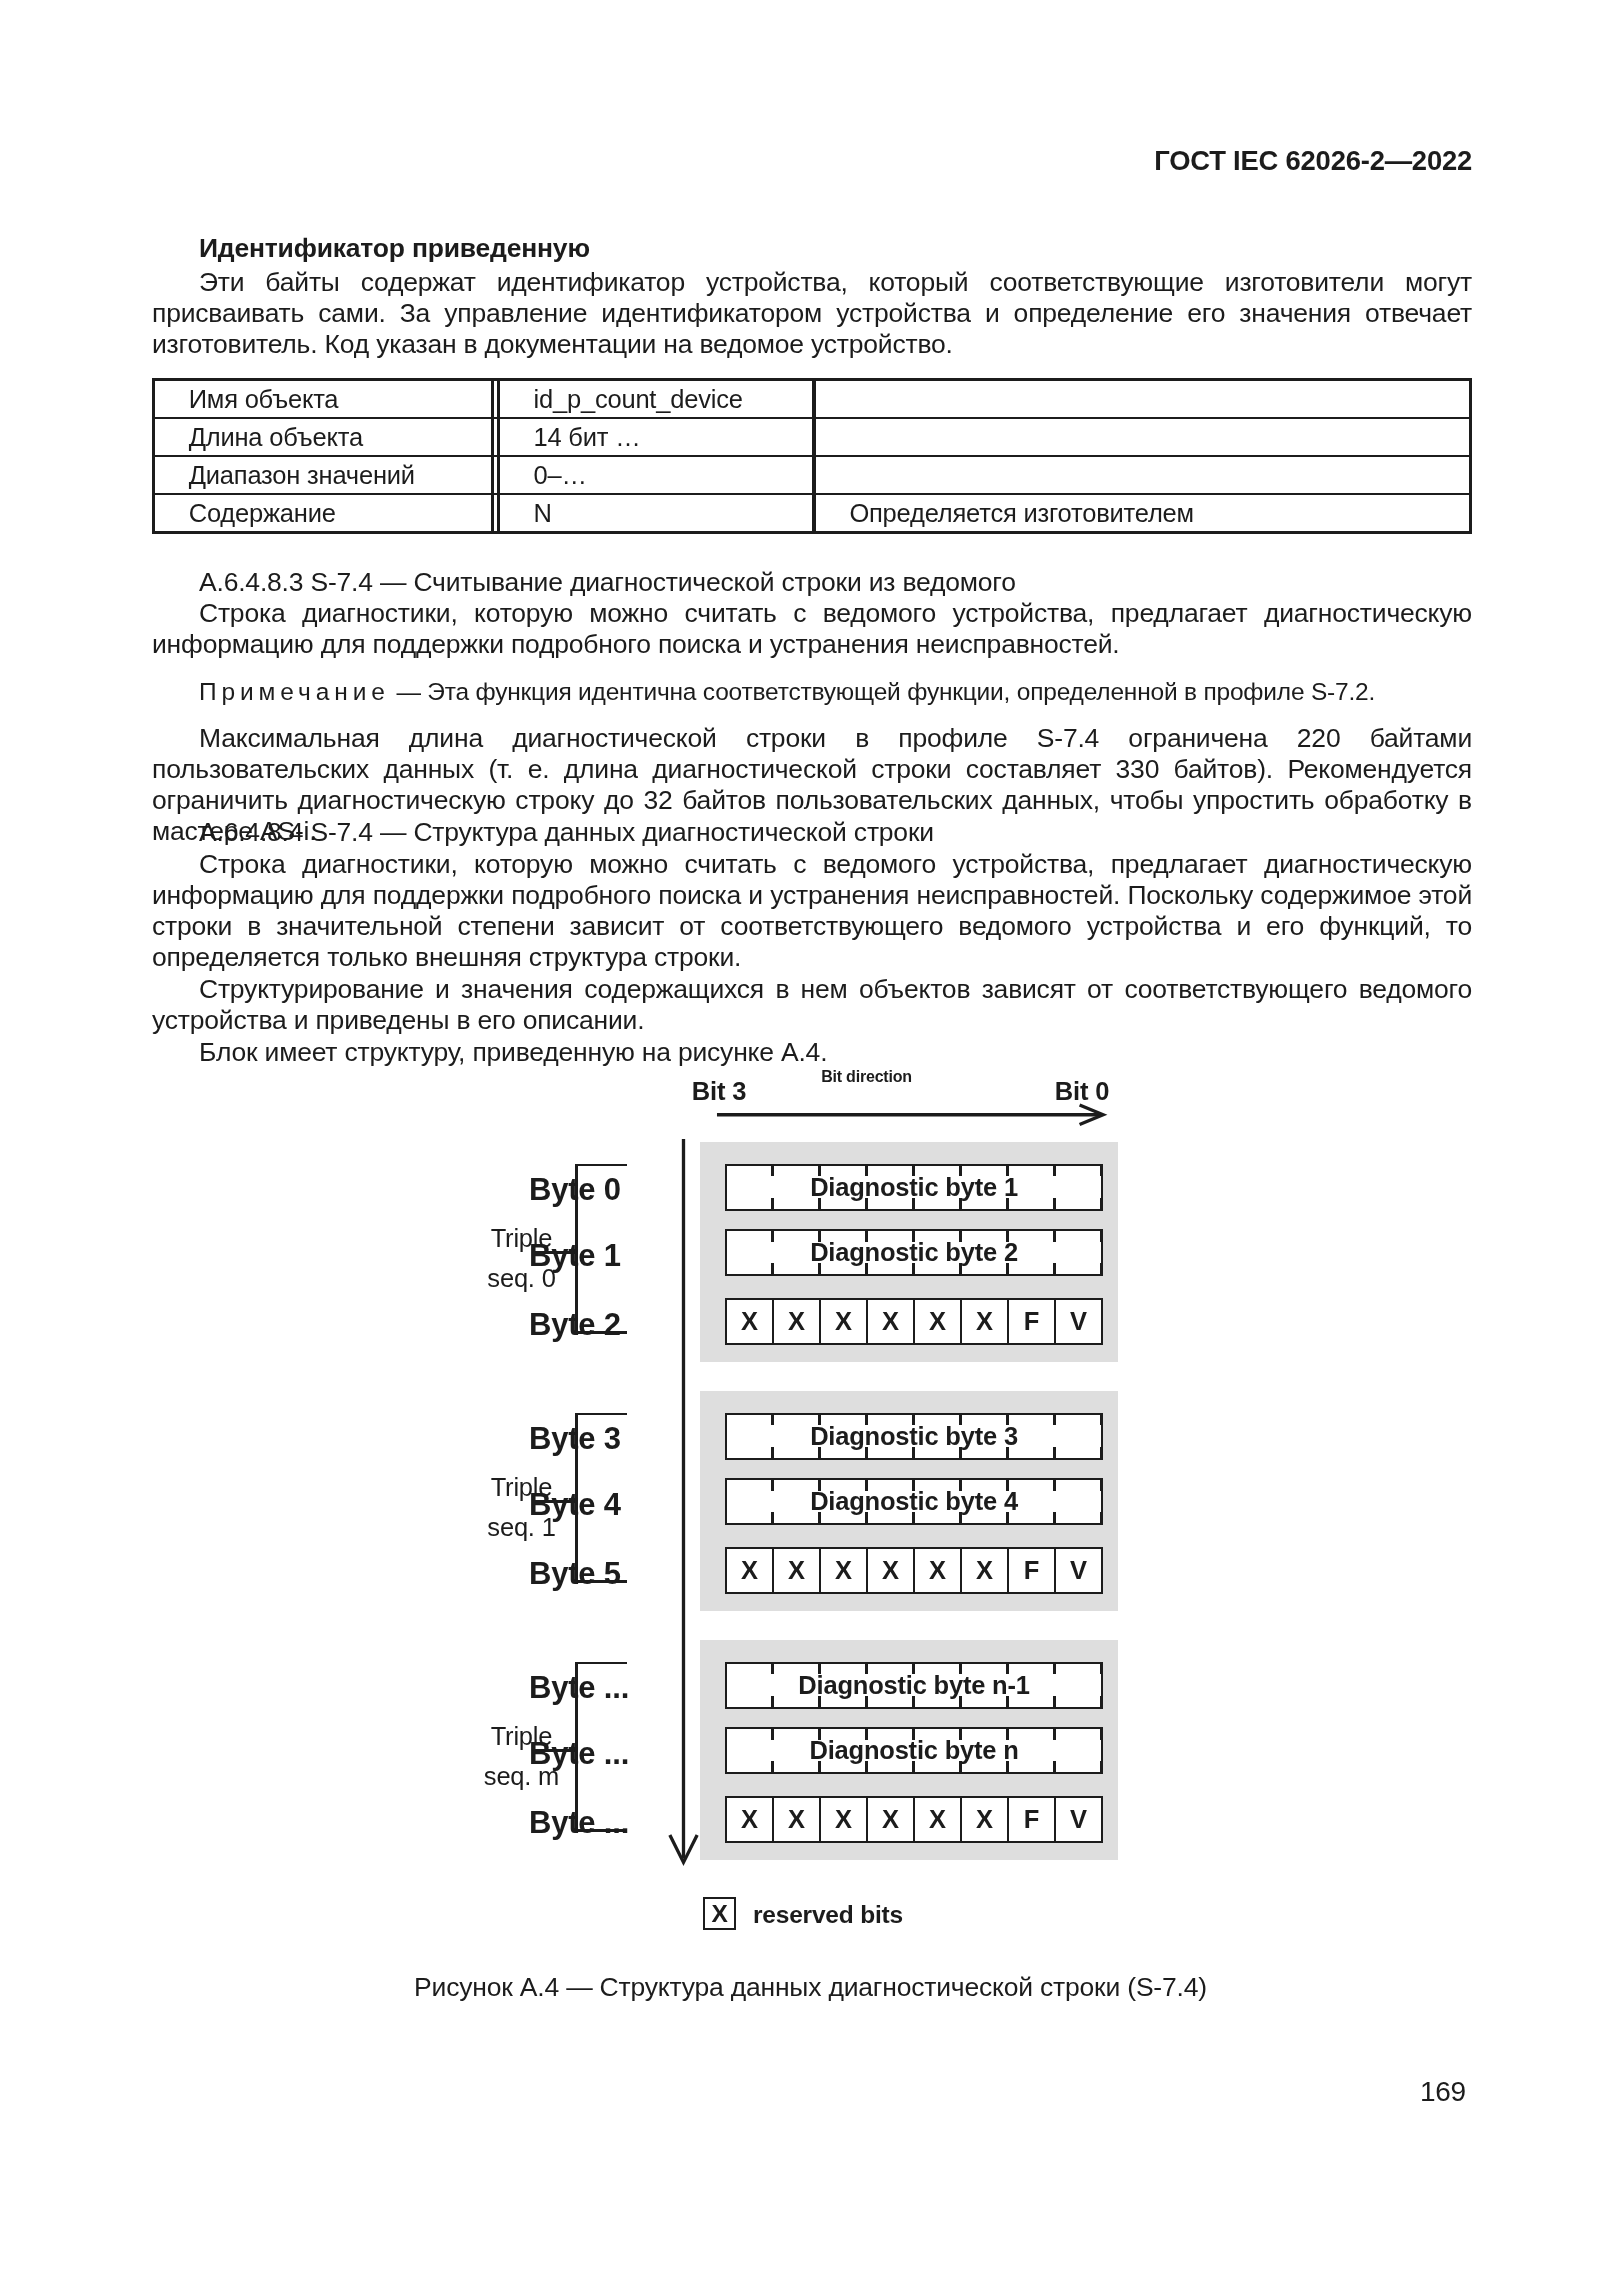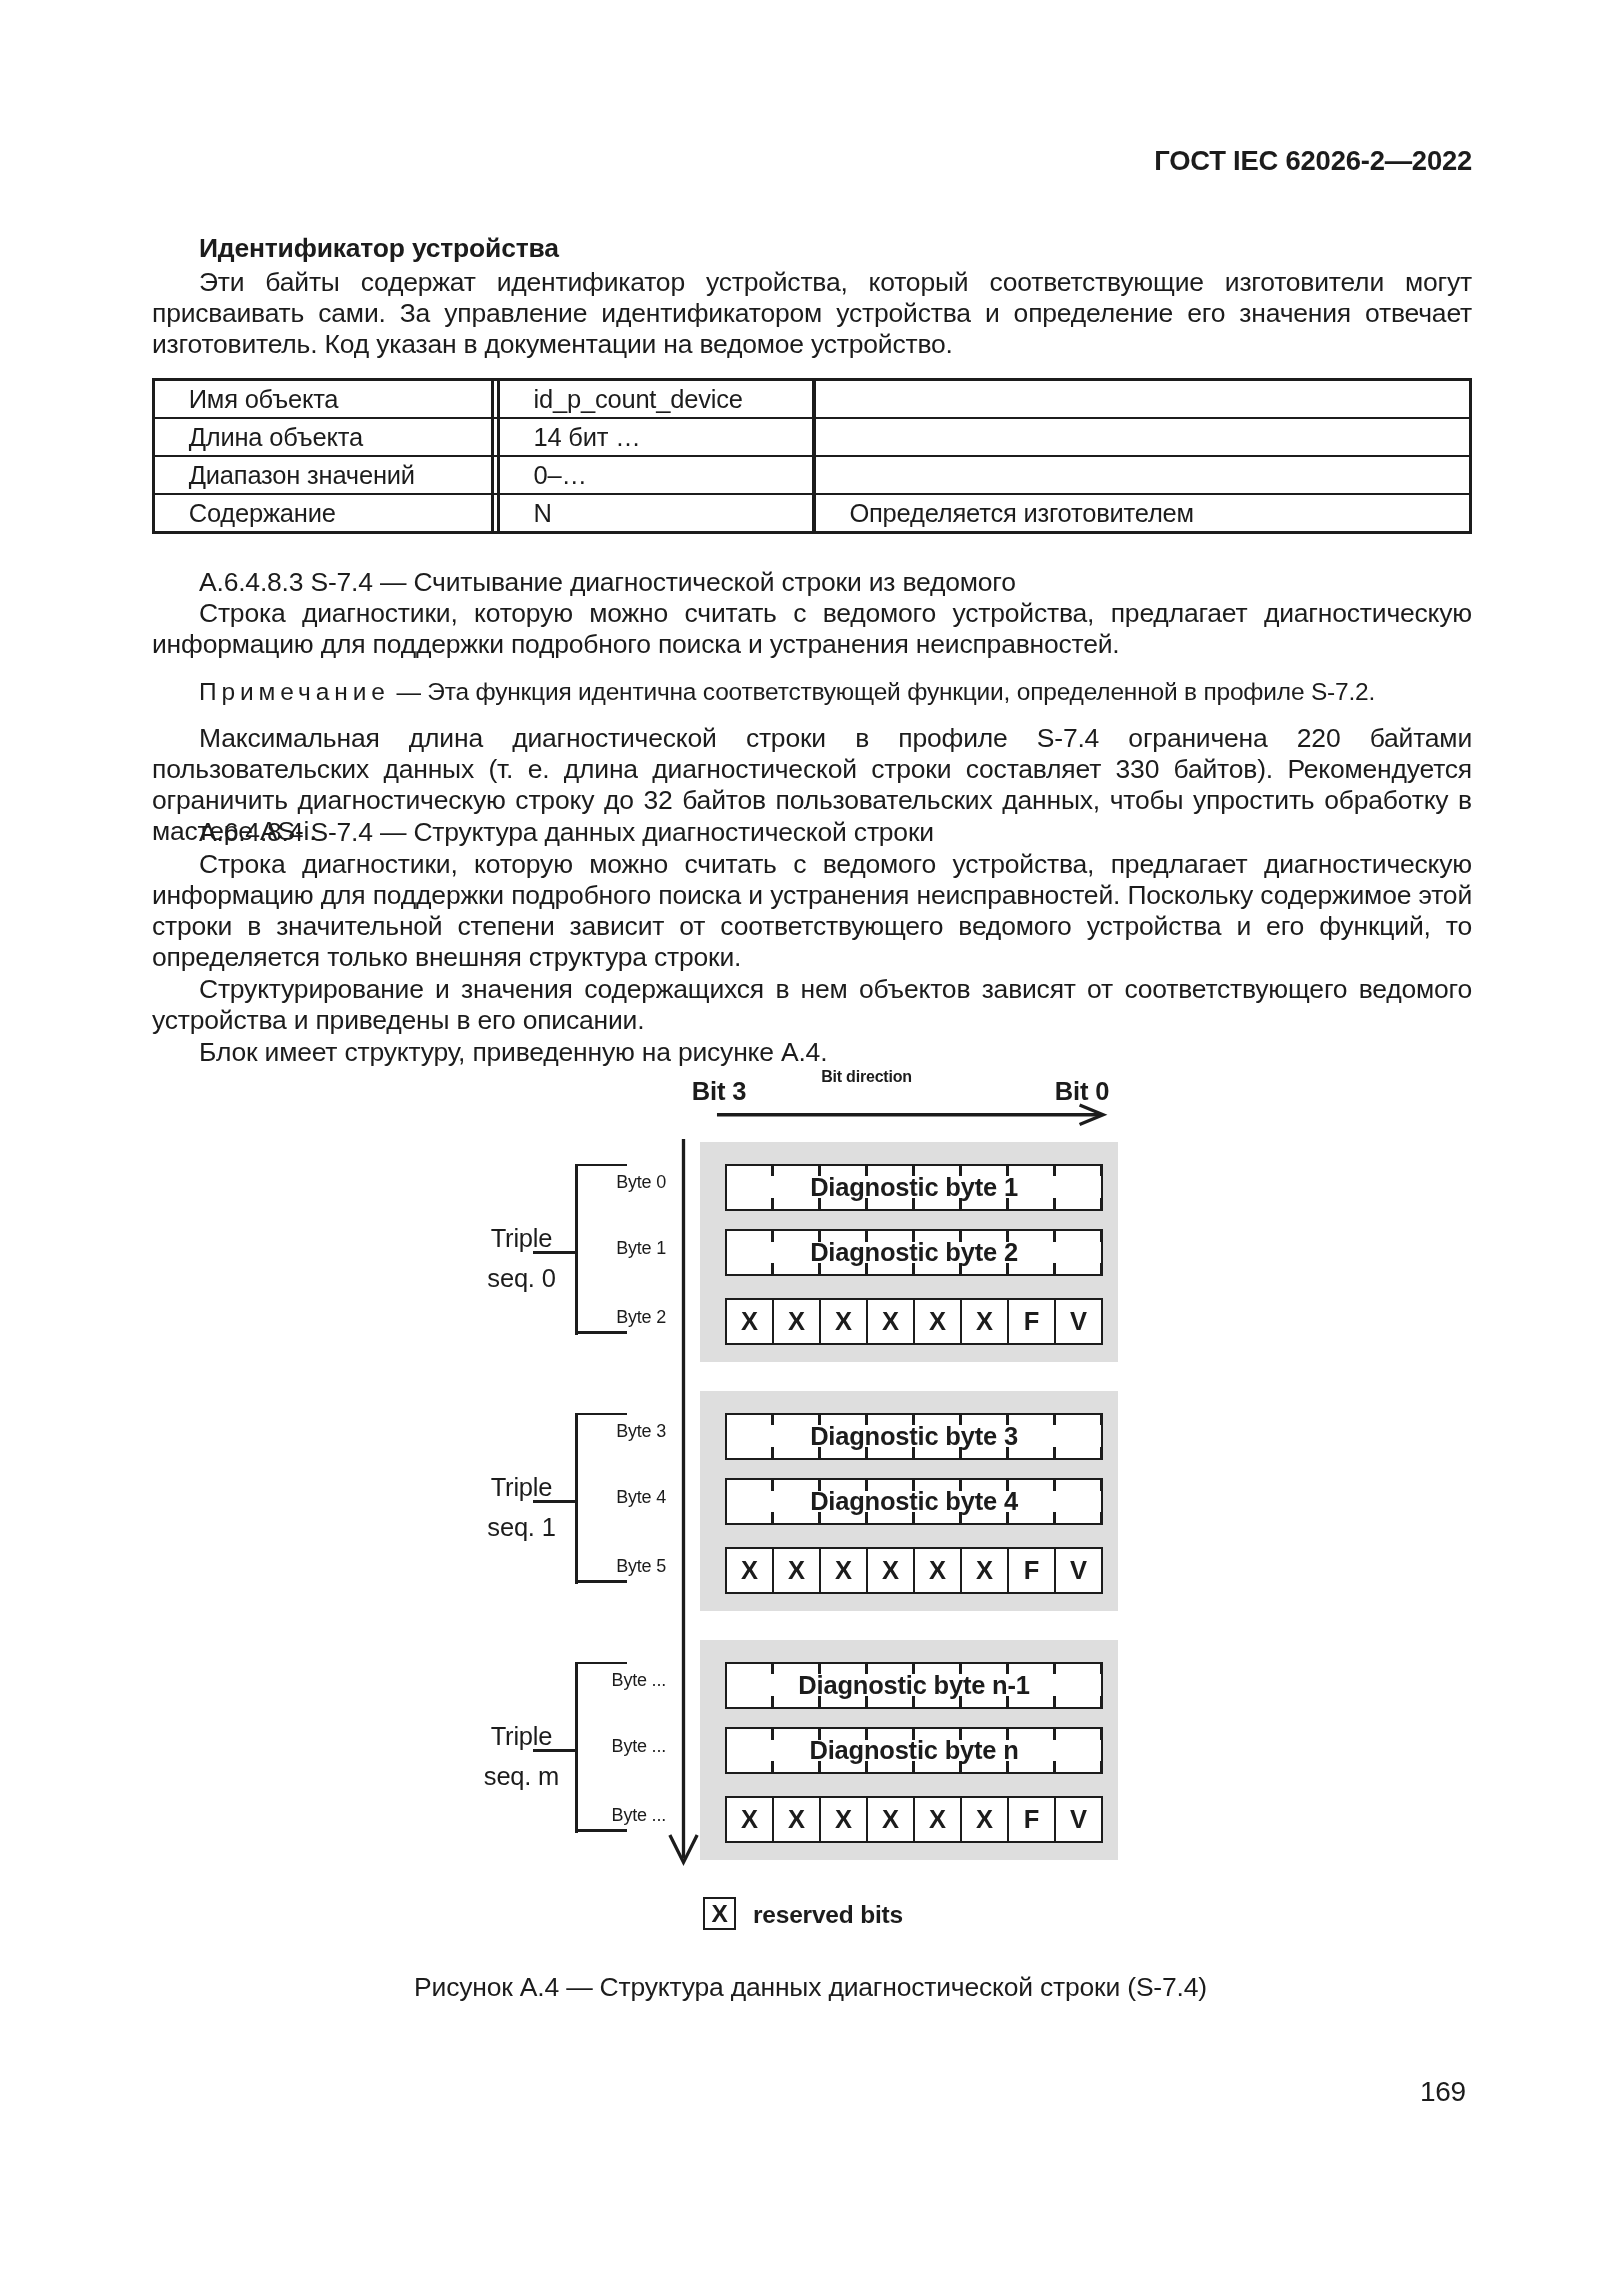--- a/index.html
+++ b/index.html
@@ -35,41 +35,41 @@
         box-sizing:border-box;display:flex;align-items:center;justify-content:center;
         font-weight:bold;font-size:25.5px;}
   .ticks{position:absolute;left:0;right:0;height:10.8px;
          background:repeating-linear-gradient(90deg,transparent 0 44px,#1c1c1c 44px 47px);}
   .ticks.t{top:0;} .ticks.b{bottom:0;}
   .xrow{position:absolute;left:725px;width:378px;height:47px;border:2.9px solid #1c1c1c;background:#fff;
         box-sizing:border-box;display:flex;}
   .xcell{flex:1;border-left:2.9px solid #1c1c1c;display:flex;align-items:center;justify-content:center;
          font-weight:bold;font-size:25.5px;}
   .xcell:first-child{border-left:none;}
-  .byte{position:absolute;left:529px;width:137px;text-align:right;font-weight:normal;font-size:18px;}
+  .byte{position:absolute;left:529px;width:137px;font-weight:bold;font-size:31px;}
   .bv{position:absolute;left:575px;top:21.6px;width:2.9px;height:171px;background:#1c1c1c;}
   .bs{position:absolute;left:575px;width:52px;height:2.9px;background:#1c1c1c;}
   .bc{position:absolute;left:533px;top:109px;width:42px;height:2.9px;background:#1c1c1c;}
   .triple{position:absolute;left:475px;width:93px;text-align:center;font-weight:normal;font-size:25.5px;}
   .lgbox{position:absolute;left:703px;top:834px;width:33px;height:33px;border:2.9px solid #1c1c1c;
          box-sizing:border-box;display:flex;align-items:center;justify-content:center;
          font-weight:bold;font-size:24.5px;background:#fff;}
   .lgtext{position:absolute;left:753px;top:838px;font-weight:bold;font-size:24.5px;}
   .caption{top:1972px;left:0;width:1621px;text-align:center;font-size:26.5px;}
   .pageno{top:2076px;right:155px;font-size:28px;}
   svg{display:block;}
 </style>
 </head>
 <body>
 
 <div class="page">
 
   <div class="abs hdr">ГОСТ IEC 62026-2—2022</div>
 
-  <div class="abs h-bold">Идентификатор устройства</div>
+  <div class="abs h-bold">Идентификатор приведенную</div>
 
   <div class="abs body-par" style="top:267px">Эти байты содержат идентификатор устройства, который соответствующие изготовители могут присваивать сами. За управление идентификатором устройства и определение его значения отвечает изготовитель. Код указан в документации на ведомое устройство.</div>
 
   <div class="abs tbl">
     <div class="trow">
       <div class="tc c1">Имя объекта</div>
         <div class="vdd"></div>
       <div class="tc c2">id_p_count_device</div>
         <div class="vds"></div>
       <div class="tc c3"></div>

